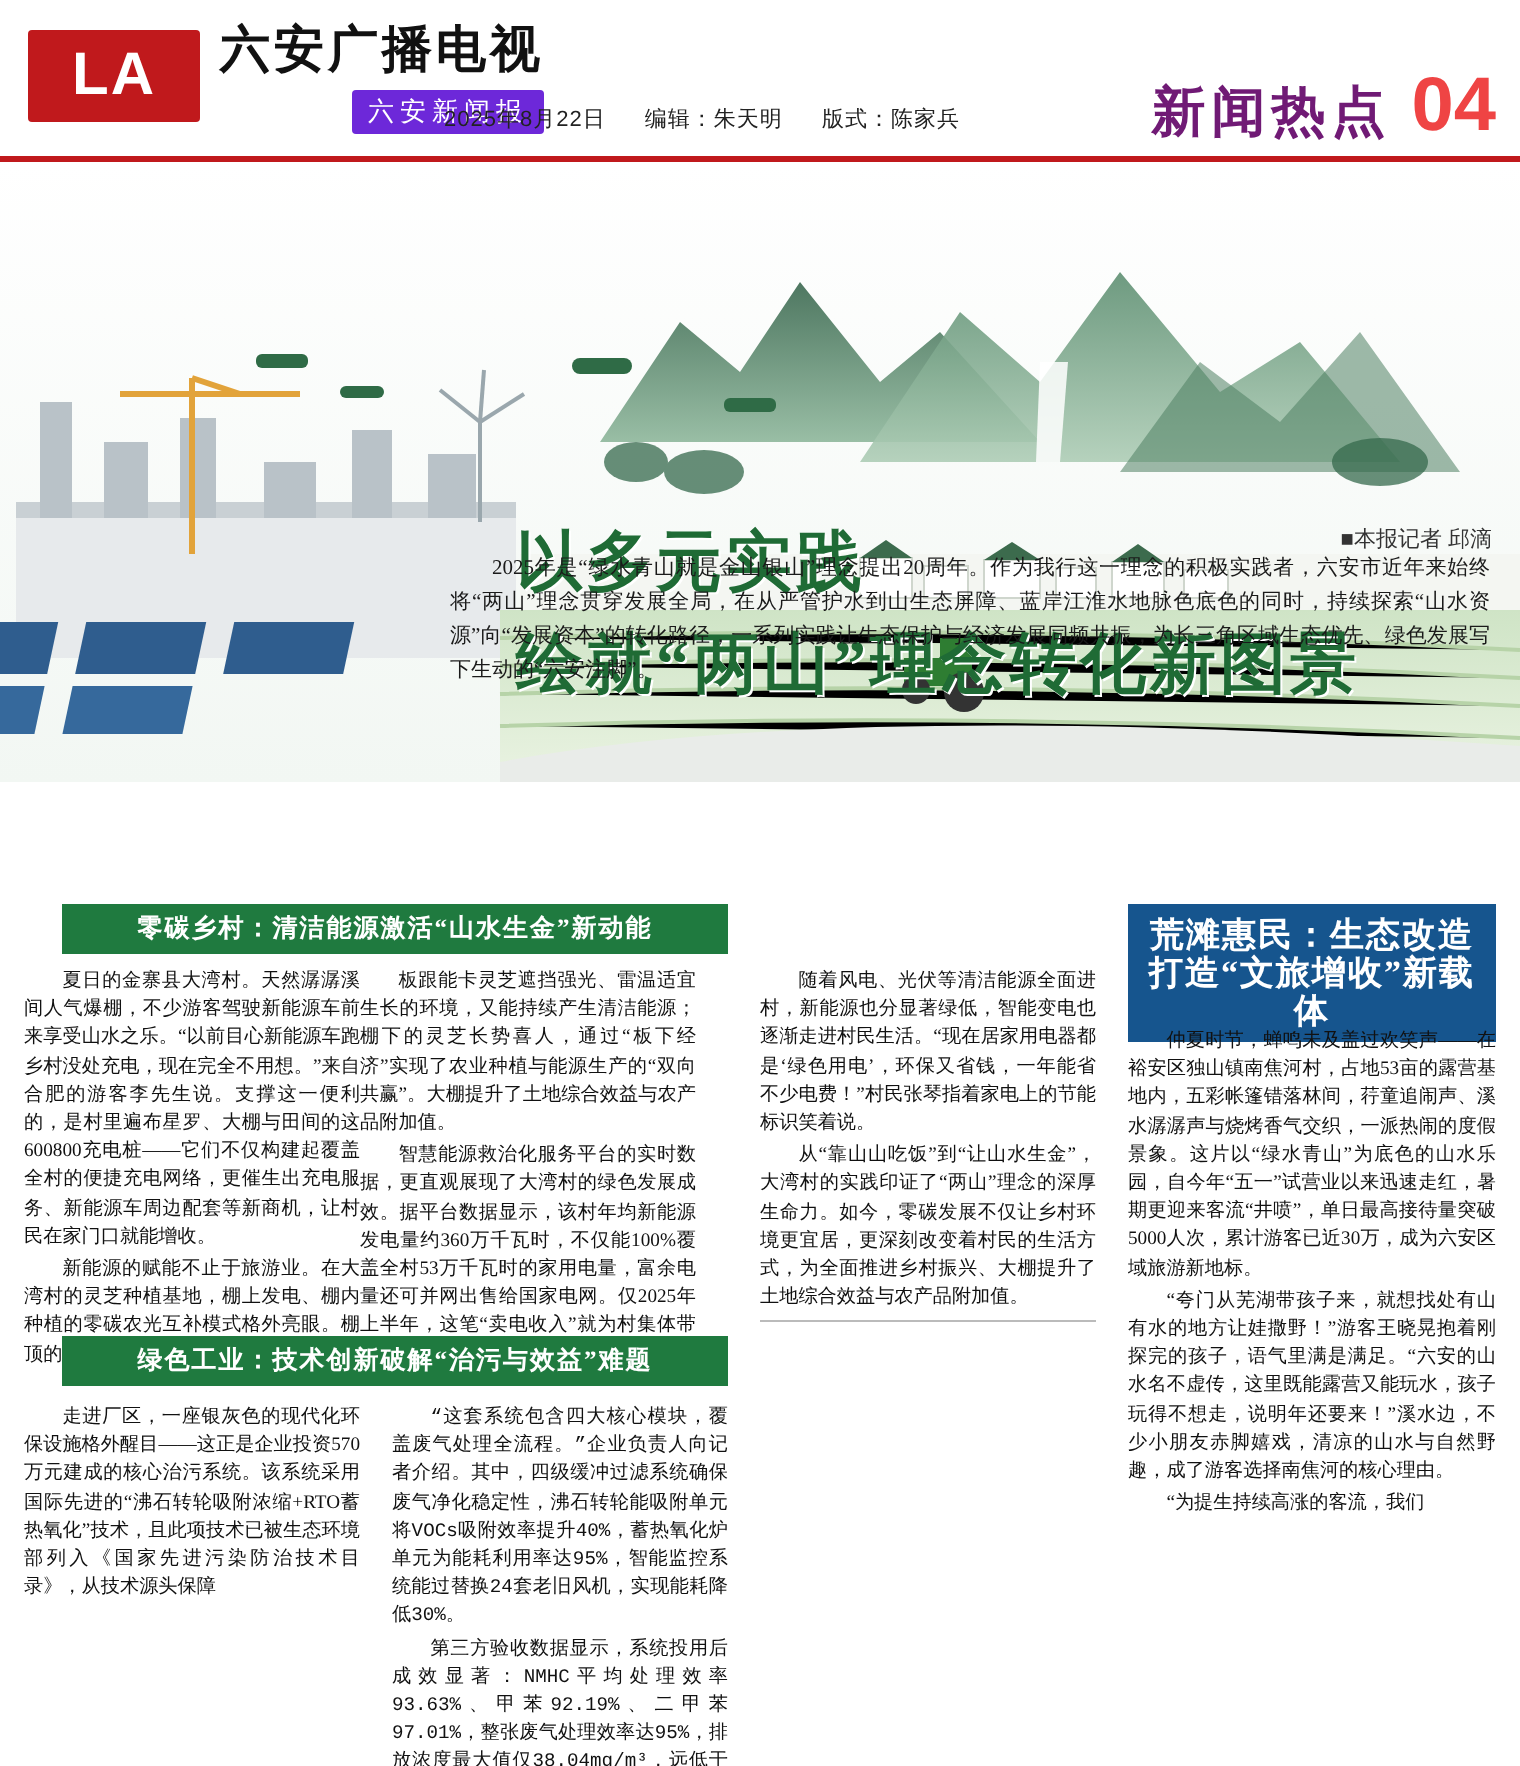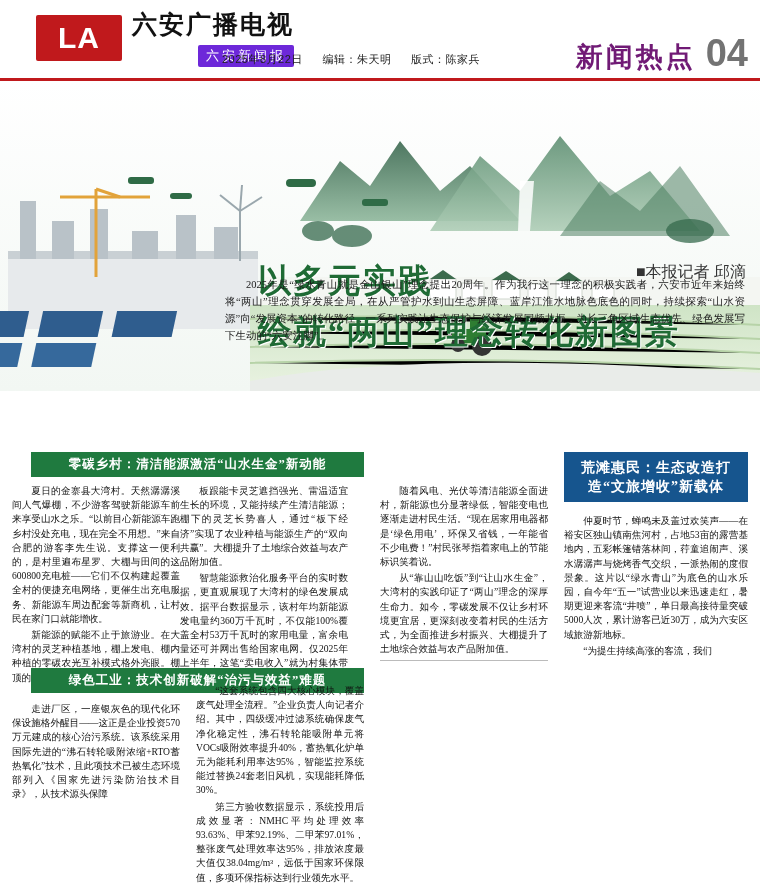--- a/index.html
+++ b/index.html
@@ -8,21 +8,21 @@
     background:#ffffff;
     font-family:"Liberation Serif", serif;
     color:#111;
     overflow:hidden;
     position:relative;
   }
   .page{position:relative;width:760px;height:883px;overflow:hidden;}
 
   
   .masthead{position:relative;height:78px;border-bottom:3px solid #c0191c;}
-  .logo-block{position:absolute;left:14px;top:8px;display:flex;align-items:center;margin-left:22px;}
+  .logo-block{position:absolute;left:14px;top:8px;display:flex;align-items:center;}
   .logo-mark{
     width:86px;height:46px;background:#c0191c;color:#fff;
     display:flex;align-items:center;justify-content:center;
     font-family:"Liberation Sans", sans-serif;font-weight:bold;font-size:30px;
     letter-spacing:1px;border-radius:2px;
   }
   .logo-text{margin-left:10px;text-align:right;}
   .logo-text .l1{font-size:25px;font-weight:bold;letter-spacing:2px;color:#111;}
   .logo-text .l2{
     margin-top:4px;background:#6d28d9;color:#fff;font-size:13px;
@@ -32,39 +32,39 @@
     position:absolute;left:222px;top:52px;font-size:11px;color:#222;
     font-family:"Liberation Sans", sans-serif;letter-spacing:.5px;
   }
   .mast-meta span{margin-right:16px;}
   .mast-right{position:absolute;right:12px;top:36px;display:flex;align-items:baseline;}
   .mast-right .title{
     font-size:27px;font-weight:bold;letter-spacing:3px;color:#701a75;
   }
   .mast-right .pagenum{
     margin-left:10px;font-family:"Liberation Sans", sans-serif;
-    font-size:38px;font-weight:bold;color:#737373;line-height:.9;
+    font-size:38px;font-weight:bold;color:#ef4444;line-height:.9;
   }
 
   
   .hero{position:relative;height:310px;overflow:hidden;background:#ffffff;}
   .hero svg{position:absolute;left:0;top:0;}
   .hero-head{
     position:absolute;left:258px;top:178px;width:490px;text-align:left;
   }
   .hero-head .h1{
     font-size:33px;font-weight:bold;color:#1f6b35;letter-spacing:2px;
     text-shadow:1px 1px 0 #ffffff;
   }
   .hero-head .h2{
     margin-top:6px;font-size:33px;font-weight:bold;color:#1f6b35;letter-spacing:2px;
     text-shadow:1px 1px 0 #ffffff;
   }
   .hero-byline{
-    position:absolute;right:14px;top:262px;font-size:16px;color:#333;
+    position:absolute;right:14px;top:262px;font-size:11px;color:#333;
     font-family:"Liberation Sans", sans-serif;
   }
 
   
   .lead{
     position:absolute;left:225px;top:276px;width:520px;height:70px;
     font-size:10.5px;line-height:17px;color:#1a1a1a;text-align:justify;
     font-family:"Liberation Serif", serif;
   }
   .lead .indent{text-indent:2em;display:block;}
@@ -76,33 +76,33 @@
     background:#1f7a3f;color:#fff;font-weight:bold;font-size:12.5px;
     letter-spacing:1px;padding:4px 6px;text-align:center;margin-bottom:6px;
     font-family:"Liberation Serif", serif;
     margin-left:19px;
   }
   .band{position:absolute;}
   .band-a{left:12px;top:0px;width:352px;}
   .band-b{left:12px;top:216px;width:352px;}
 
   .blue-head{
-    background:#16558e;color:#fff;font-weight:bold;font-size:14px;
+    background:#16558e;color:#fff;font-weight:bold;font-size:17px;
     letter-spacing:1px;padding:6px 6px;text-align:center;line-height:19px;
   }
   .rhead-wrap{position:absolute;left:564px;top:0px;width:184px;}
 
   .txt{font-size:9.6px;line-height:14.2px;text-align:justify;}
   .txt p{margin:0 0 2px 0;text-indent:2em;}
 
   .colbox{position:absolute;}
   .b1a{left:12px;top:32px;width:168px;height:180px;}
   .b1b{left:180px;top:32px;width:168px;height:180px;}
   .b2a{left:12px;top:250px;width:168px;height:178px;}
-  .b2b{left:196px;top:232px;width:168px;height:178px;}
+  .b2b{left:196px;top:250px;width:168px;height:178px;font-family:Liberation Mono, monospace;}
   .b3{left:380px;top:32px;width:168px;height:396px;}
   .b4{left:564px;top:62px;width:184px;height:366px;}
 
   .hrule{height:1px;background:#bbb;margin:4px 0 5px 0;}
 </style>
 </head>
 <body>
 
 <div class="page">
 
@@ -280,17 +280,18 @@
       <div class="hrule"></div>
       <p></p>
     </div>
 
     <div class="rhead-wrap">
       <div class="blue-head">荒滩惠民：生态改造打造“文旅增收”新载体</div>
     </div>
 
     <div class="colbox b4 txt">
       <p>仲夏时节，蝉鸣未及盖过欢笑声——在裕安区独山镇南焦河村，占地53亩的露营基地内，五彩帐篷错落林间，荇童追闹声、溪水潺潺声与烧烤香气交织，一派热闹的度假景象。这片以“绿水青山”为底色的山水乐园，自今年“五一”试营业以来迅速走红，暑期更迎来客流“井喷”，单日最高接待量突破5000人次，累计游客已近30万，成为六安区域旅游新地标。</p>
+      <p>“夸门从芜湖带孩子来，就想找处有山有水的地方让娃撒野！”游客王晓晃抱着刚探完的孩子，语气里满是满足。“六安的山水名不虚传，这里既能露营又能玩水，孩子玩得不想走，说明年还要来！”溪水边，不少小朋友赤脚嬉戏，清凉的山水与自然野趣，成了游客选择南焦河的核心理由。</p>
       <p>“为提生持续高涨的客流，我们</p>
     </div>
 
   </div>
 </div>
 
 </body></html>

